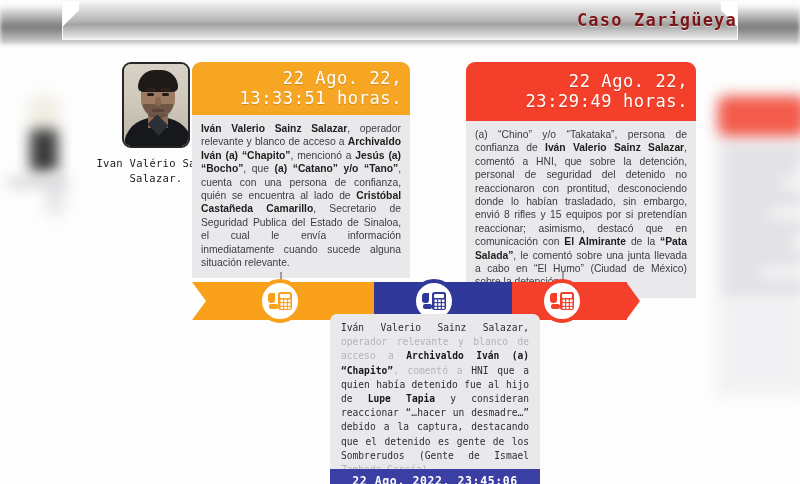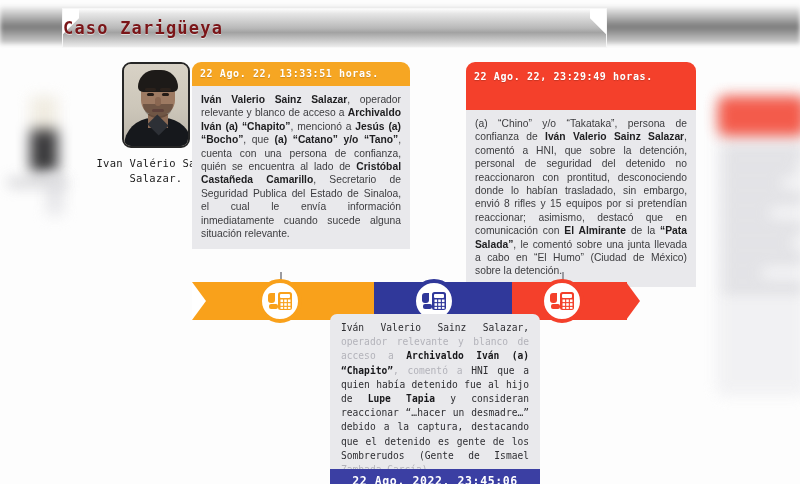--- a/index.html
+++ b/index.html
@@ -50,24 +50,24 @@
   #bg-right-lines i:nth-child(7) { width: 86%; }
   #bg-right-lines i:nth-child(9) { width: 50%; }
 
   
   #header-outer {
     position: absolute; left: 0; top: 6px; width: 800px; height: 38px;
     background: linear-gradient(180deg,#f4f4f4 0%,#8e8e8e 46%,#7b7b7b 55%,#d2d2d2 100%);
     filter: blur(2.2px);
   }
   #header-bar {
-    position: absolute; left: 62px; top: 8px; width: 545px; height: 40px;
+    position: absolute; left: 62px; top: 0; width: 676px; height: 40px;
     background: linear-gradient(180deg,#fcfcfc 0%,#e6e6e6 12%,#b9b9b9 50%,#a2a2a2 62%,#ededed 100%);
     border: 1px solid #f7f7f7;
-    display: flex; align-items: center; justify-content: flex-start;
+    display: flex; align-items: center; justify-content: flex-end;
   }
   #header-bar::before, #header-bar::after {
     content: ""; position: absolute; top: 0; width: 16px; height: 100%;
   }
   #header-bar::before { left: 0; background: linear-gradient(135deg,#ffffff 0 46%,transparent 47%); }
   #header-bar::after  { right: 0; background: linear-gradient(225deg,#ffffff 0 46%,transparent 47%); }
   #header-title {
     font-family: "DejaVu Sans Mono", monospace;
     font-size: 17px; font-weight: 700;
     color: #7a1518; letter-spacing: 1.2px;
@@ -117,40 +117,40 @@
     font-family: "DejaVu Sans Mono", monospace;
     font-size: 10.5px; line-height: 15px; color: #1b1b1b;
     letter-spacing: .3px;
   }
 
   
   .card { position: absolute; }
   .card-head {
     border-radius: 9px 9px 0 0;
     padding: 6px 8px 7px;
-    text-align: left;
-    font-family: "DejaVu Sans Mono", monospace;
-    font-size: 10px; font-weight: 700; letter-spacing: .6px;
+    text-align: right;
+    font-family: "DejaVu Sans Mono", monospace;
+    font-size: 17px; font-weight: 400; letter-spacing: .6px;
     color: #ffffff;
     text-shadow: 0 1px 1px rgba(0,0,0,.18);
   }
   .card-body {
     background: #e9e9ec;
     padding: 7px 9px 9px;
     font-size: 10.3px; line-height: 13.4px;
     color: #3c3c3f;
     text-align: justify;
     font-family: "Liberation Sans", sans-serif;
   }
   .card-body b { color: #1d1d1f; font-weight: 700; }
 
   #card-orange { left: 192px; top: 62px; width: 218px; }
   #card-orange .card-head { background: #f6a623; }
   #card-red    { left: 466px; top: 62px; width: 230px; }
-  #card-red .card-head { background: #f4402b; padding: 9px 8px 28px; }
+  #card-red .card-head { background: #f4402b; padding: 9px 8px 10px; }
 
   
   .stem { position: absolute; width: 1.6px; background: #9b9ba0; }
   #stem-orange { left: 280px; top: 272px; height: 16px; }
   #stem-red    { left: 562px; top: 272px; height: 16px; }
   #stem-blue   { left: 434px; top: 300px; height: 14px; }
 
   
   #timeline { position: absolute; left: 192px; top: 282px; width: 448px; height: 38px; }
   .seg { position: absolute; top: 0; height: 38px; }

